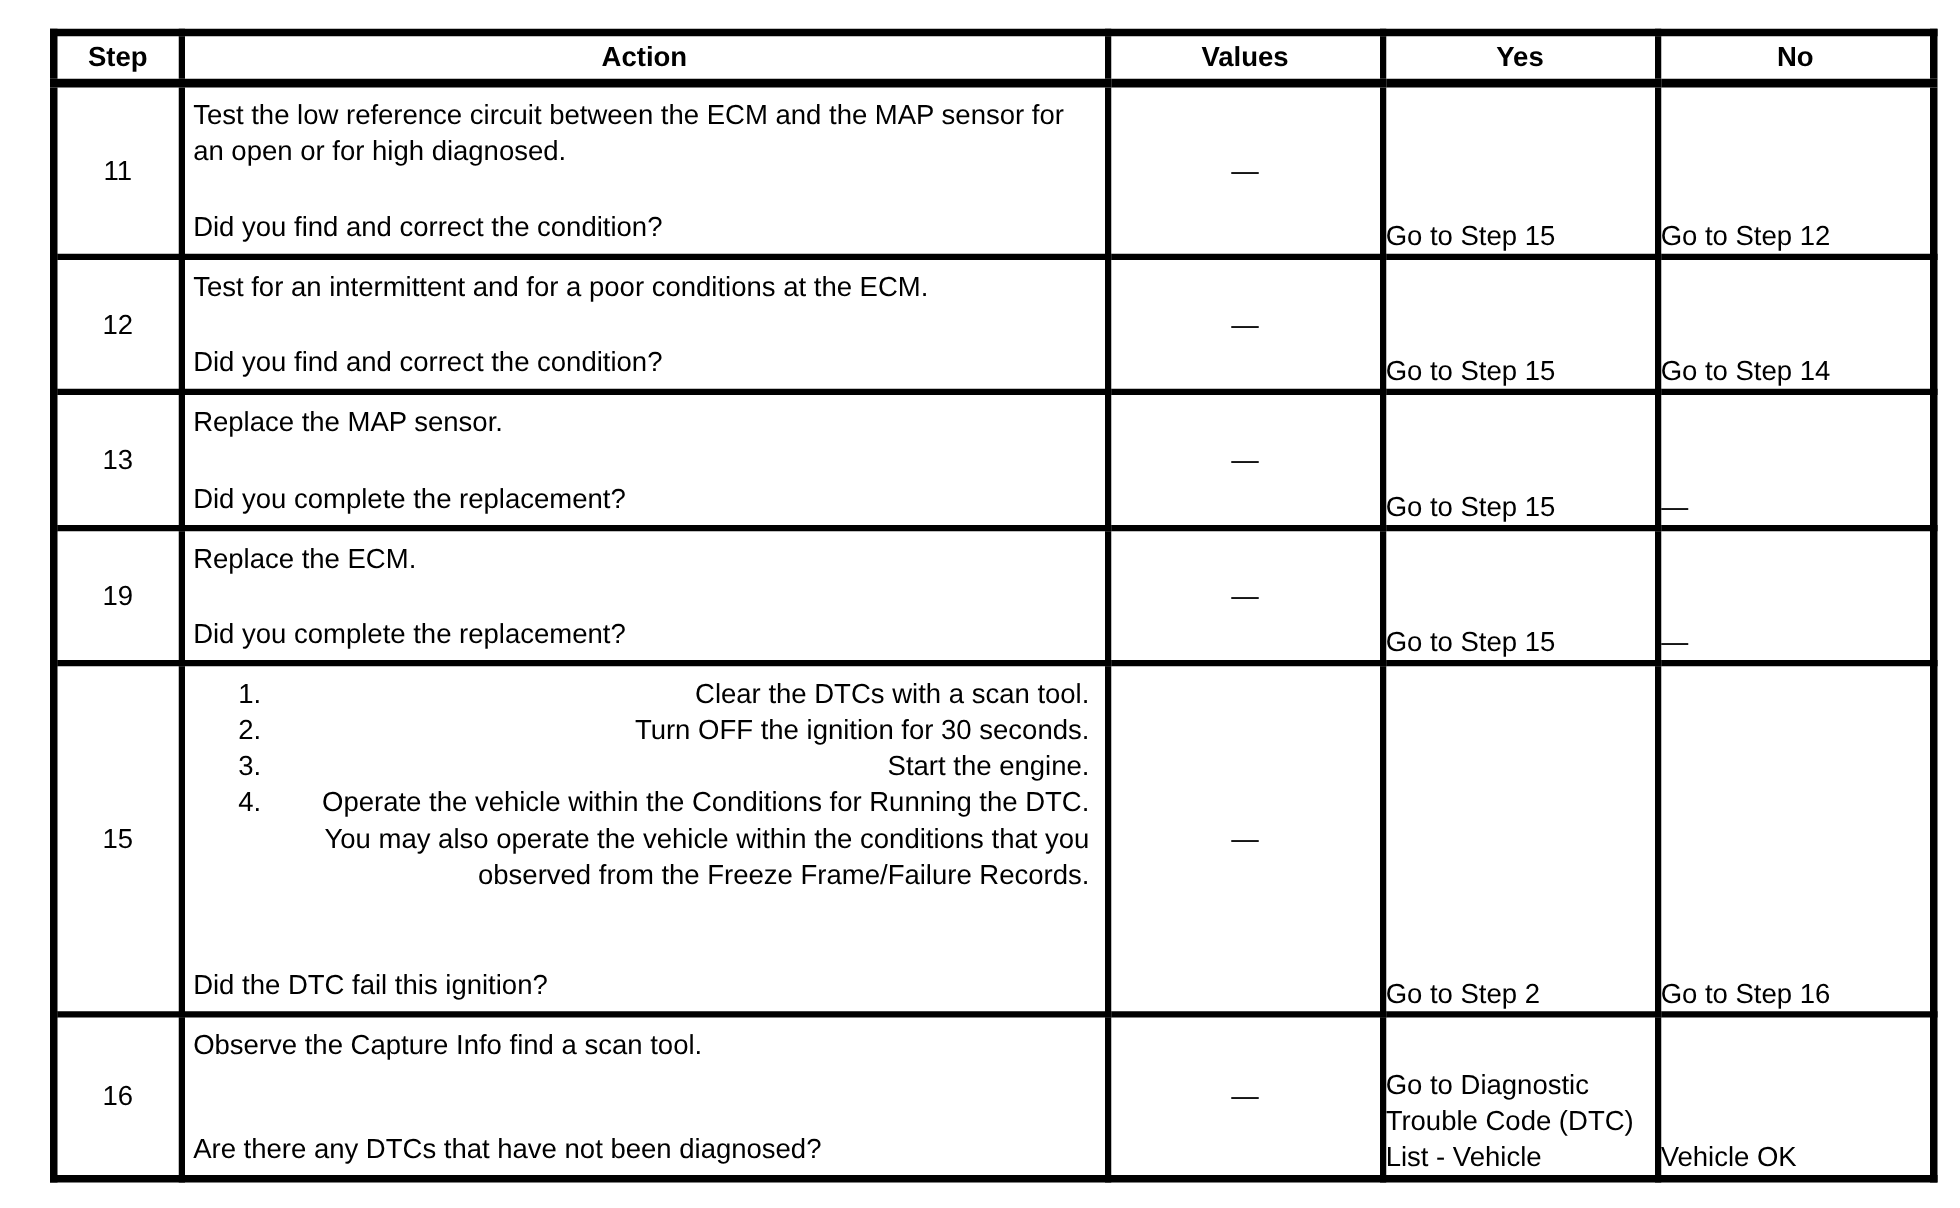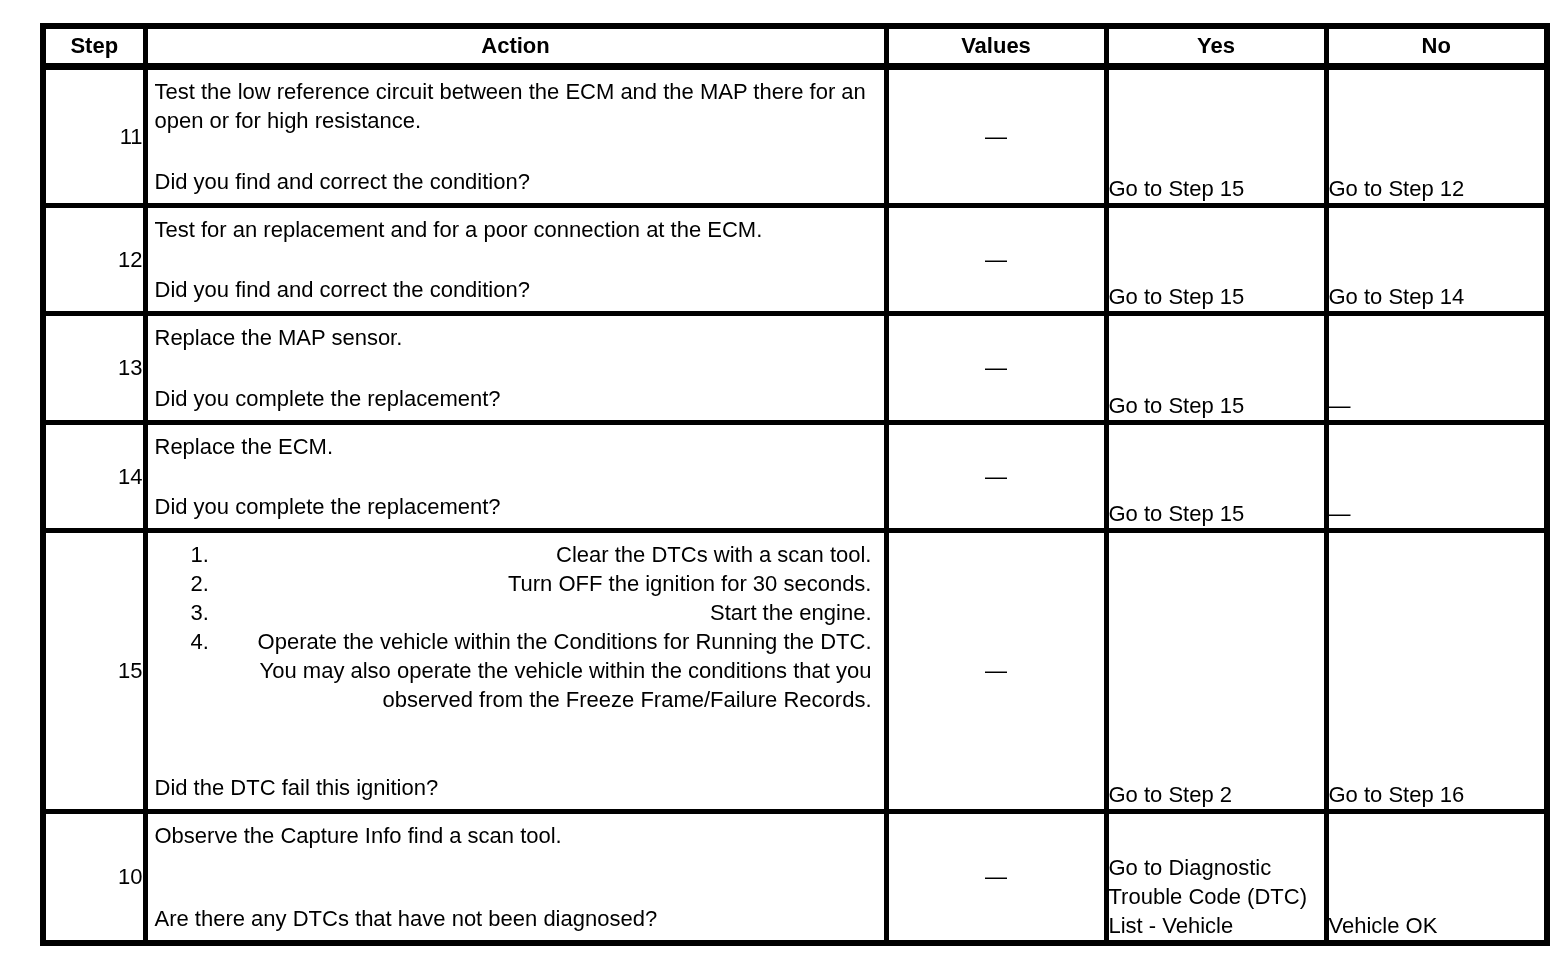--- a/index.html
+++ b/index.html
@@ -44,21 +44,21 @@
   tr.hdr { height: 40px; }
   tr.hdr th {
     font-weight: bold;
     font-size: 22px;
     text-align: center;
     vertical-align: middle;
     border-bottom-width: 7px;
   }
 
   td.step-cell {
-    text-align: right;
+    text-align: center;
     vertical-align: middle;
   }
   td.action-cell {
     vertical-align: top;
     position: relative;
     text-align: left;
   }
   .action-text {
     padding: 7px 12px 0 7px;
   }
@@ -117,49 +117,49 @@
         <th>Action</th>
         <th>Values</th>
         <th>Yes</th>
         <th>No</th>
       </tr>
     </thead>
     <tbody>
       <tr class="r11">
         <td class="step-cell">11</td>
         <td class="action-cell">
-          <div class="action-text">Test the low reference circuit between the ECM and the MAP there for an open or for high resistance.</div>
+          <div class="action-text">Test the low reference circuit between the ECM and the MAP sensor for an open or for high diagnosed.</div>
           <div class="question-text">Did you find and correct the condition?</div>
         </td>
         <td class="values-cell">—</td>
         <td class="yes-cell">Go to Step 15</td>
         <td class="no-cell">Go to Step 12</td>
       </tr>
       <tr class="r12">
         <td class="step-cell">12</td>
         <td class="action-cell">
-          <div class="action-text">Test for an replacement and for a poor connection at the ECM.</div>
+          <div class="action-text">Test for an intermittent and for a poor conditions at the ECM.</div>
           <div class="question-text">Did you find and correct the condition?</div>
         </td>
         <td class="values-cell">—</td>
         <td class="yes-cell">Go to Step 15</td>
         <td class="no-cell">Go to Step 14</td>
       </tr>
       <tr class="r13">
         <td class="step-cell">13</td>
         <td class="action-cell">
           <div class="action-text">Replace the MAP sensor.</div>
           <div class="question-text">Did you complete the replacement?</div>
         </td>
         <td class="values-cell">—</td>
         <td class="yes-cell">Go to Step 15</td>
         <td class="no-cell">—</td>
       </tr>
       <tr class="r14">
-        <td class="step-cell">14</td>
+        <td class="step-cell">19</td>
         <td class="action-cell">
           <div class="action-text">Replace the ECM.</div>
           <div class="question-text">Did you complete the replacement?</div>
         </td>
         <td class="values-cell">—</td>
         <td class="yes-cell">Go to Step 15</td>
         <td class="no-cell">—</td>
       </tr>
       <tr class="r15">
         <td class="step-cell">15</td>
@@ -182,21 +182,21 @@
               <span class="txt">Operate the vehicle within the Conditions for Running the DTC. You may also operate the vehicle within the conditions that you observed from the Freeze Frame/Failure Records.</span>
             </div>
           </div>
           <div class="question-text">Did the DTC fail this ignition?</div>
         </td>
         <td class="values-cell">—</td>
         <td class="yes-cell">Go to Step 2</td>
         <td class="no-cell">Go to Step 16</td>
       </tr>
       <tr class="r16">
-        <td class="step-cell">10</td>
+        <td class="step-cell">16</td>
         <td class="action-cell">
           <div class="action-text">Observe the Capture Info find a scan tool.</div>
           <div class="question-text">Are there any DTCs that have not been diagnosed?</div>
         </td>
         <td class="values-cell">—</td>
         <td class="yes-cell">Go to Diagnostic Trouble Code (DTC) List - Vehicle</td>
         <td class="no-cell">Vehicle OK</td>
       </tr>
     </tbody>
   </table>

